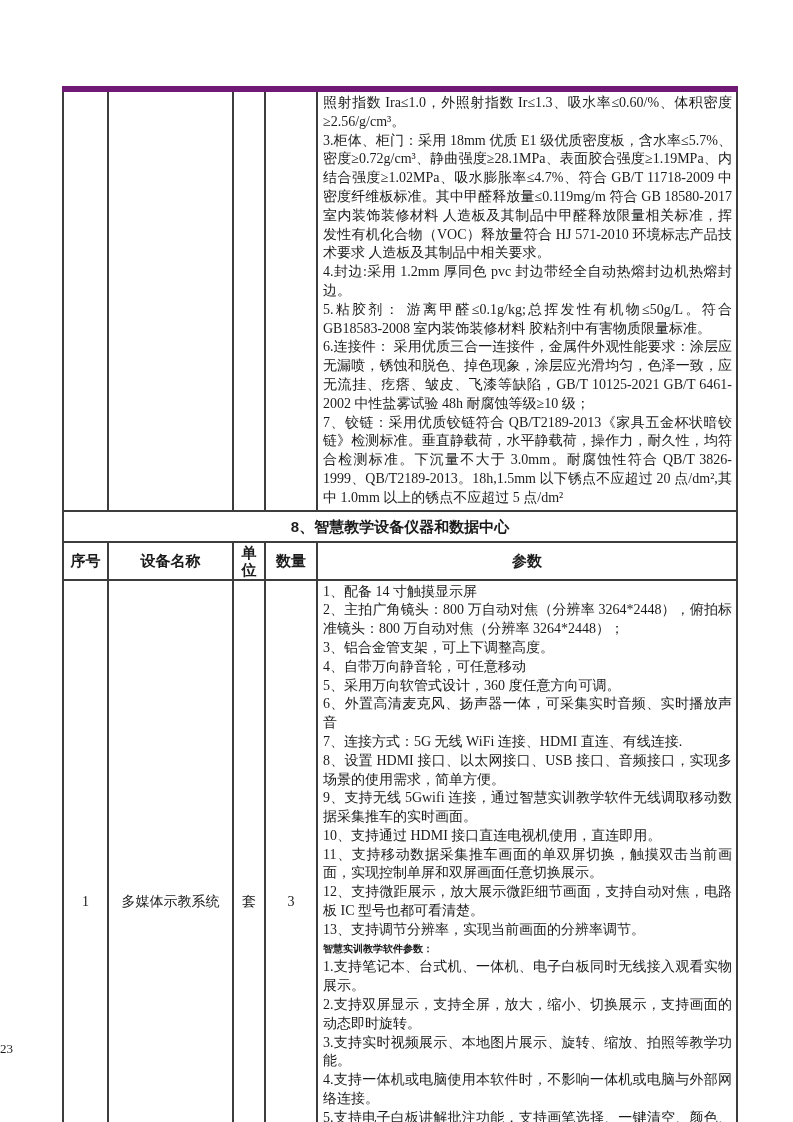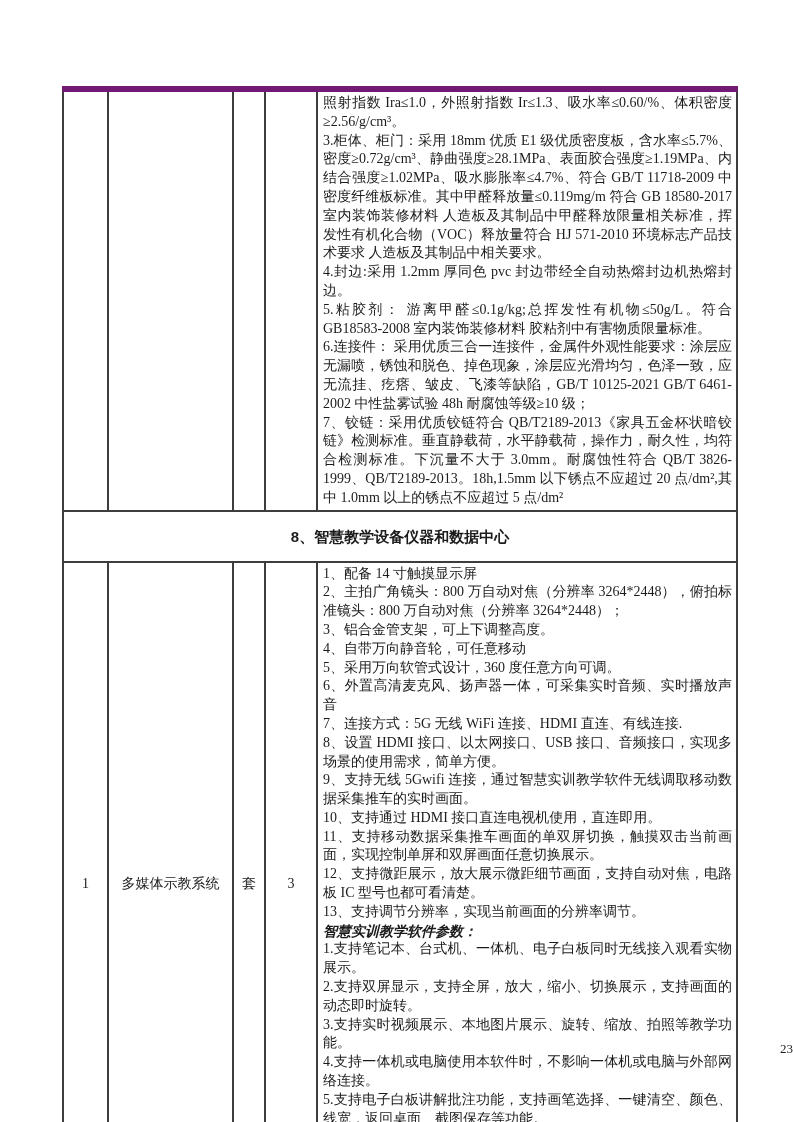--- a/index.html
+++ b/index.html
@@ -32,31 +32,30 @@
     vertical-align: top;
     padding: 2px 4px 2px 5px;
     font-size: 14px;
     line-height: 18.8px;
     text-align: justify;
   }
   .pre { white-space: pre-line; }
   .bold-line {
     font-weight: bold;
     font-family: "Liberation Sans", sans-serif;
-    font-size: 14px;
+    font-size: 10px;
     line-height: 18.8px;
-    font-style: italic;
   }
   .section-header-cell {
     font-family: "Liberation Sans", sans-serif;
     font-weight: bold;
     font-size: 15px;
     text-align: center;
     height: 23px;
-    padding: 13px 0;
+    padding: 3px 0;
     line-height: 21px;
   }
   .head-row td {
     font-family: "Liberation Sans", sans-serif;
     font-weight: bold;
     font-size: 15px;
     text-align: center;
     padding: 1px 2px;
     line-height: 17px;
   }
@@ -66,21 +65,21 @@
   .center-cell {
     text-align: center;
     font-size: 14px;
     padding: 2px;
   }
   .page-number {
     position: absolute;
     top: 1041px;
     left: 0;
     width: 100%;
-    text-align: right;
+    text-align: left;
     font-size: 13px;
     color: #1b1b1b;
   }
 </style>
 </head>
 <body>
 
 <div>
 
   <table class="doc-table">
@@ -105,20 +104,27 @@
 5.粘胶剂： 游离甲醛≤0.1g/kg;总挥发性有机物≤50g/L。符合 GB18583-2008 室内装饰装修材料 胶粘剂中有害物质限量标准。
 6.连接件：  采用优质三合一连接件，金属件外观性能要求：涂层应无漏喷，锈蚀和脱色、掉色现象，涂层应光滑均匀，色泽一致，应无流挂、疙瘩、皱皮、飞漆等缺陷，GB/T 10125-2021 GB/T 6461-2002 中性盐雾试验 48h 耐腐蚀等级≥10 级；
 7、铰链：采用优质铰链符合 QB/T2189-2013《家具五金杯状暗铰链》检测标准。垂直静载荷，水平静载荷，操作力，耐久性，均符合检测标准。下沉量不大于 3.0mm。耐腐蚀性符合 QB/T 3826-1999、QB/T2189-2013。18h,1.5mm 以下锈点不应超过 20 点/dm²,其中 1.0mm 以上的锈点不应超过 5 点/dm²</div>
       </td>
     </tr>
 
     <tr>
       <td colspan="5" class="section-header-cell">8、智慧教学设备仪器和数据中心</td>
     </tr>
 
+    <tr class="head-row">
+      <td>序号</td>
+      <td>设备名称</td>
+      <td>单位</td>
+      <td>数量</td>
+      <td>参数</td>
+    </tr>
 
     <tr class="data-row">
       <td class="center-cell">1</td>
       <td class="center-cell">多媒体示教系统</td>
       <td class="center-cell">套</td>
       <td class="center-cell">3</td>
       <td class="param-cell">
         <div class="pre">1、配备 14 寸触摸显示屏
 2、主拍广角镜头：800 万自动对焦（分辨率 3264*2448），俯拍标准镜头：800 万自动对焦（分辨率 3264*2448）；
 3、铝合金管支架，可上下调整高度。

